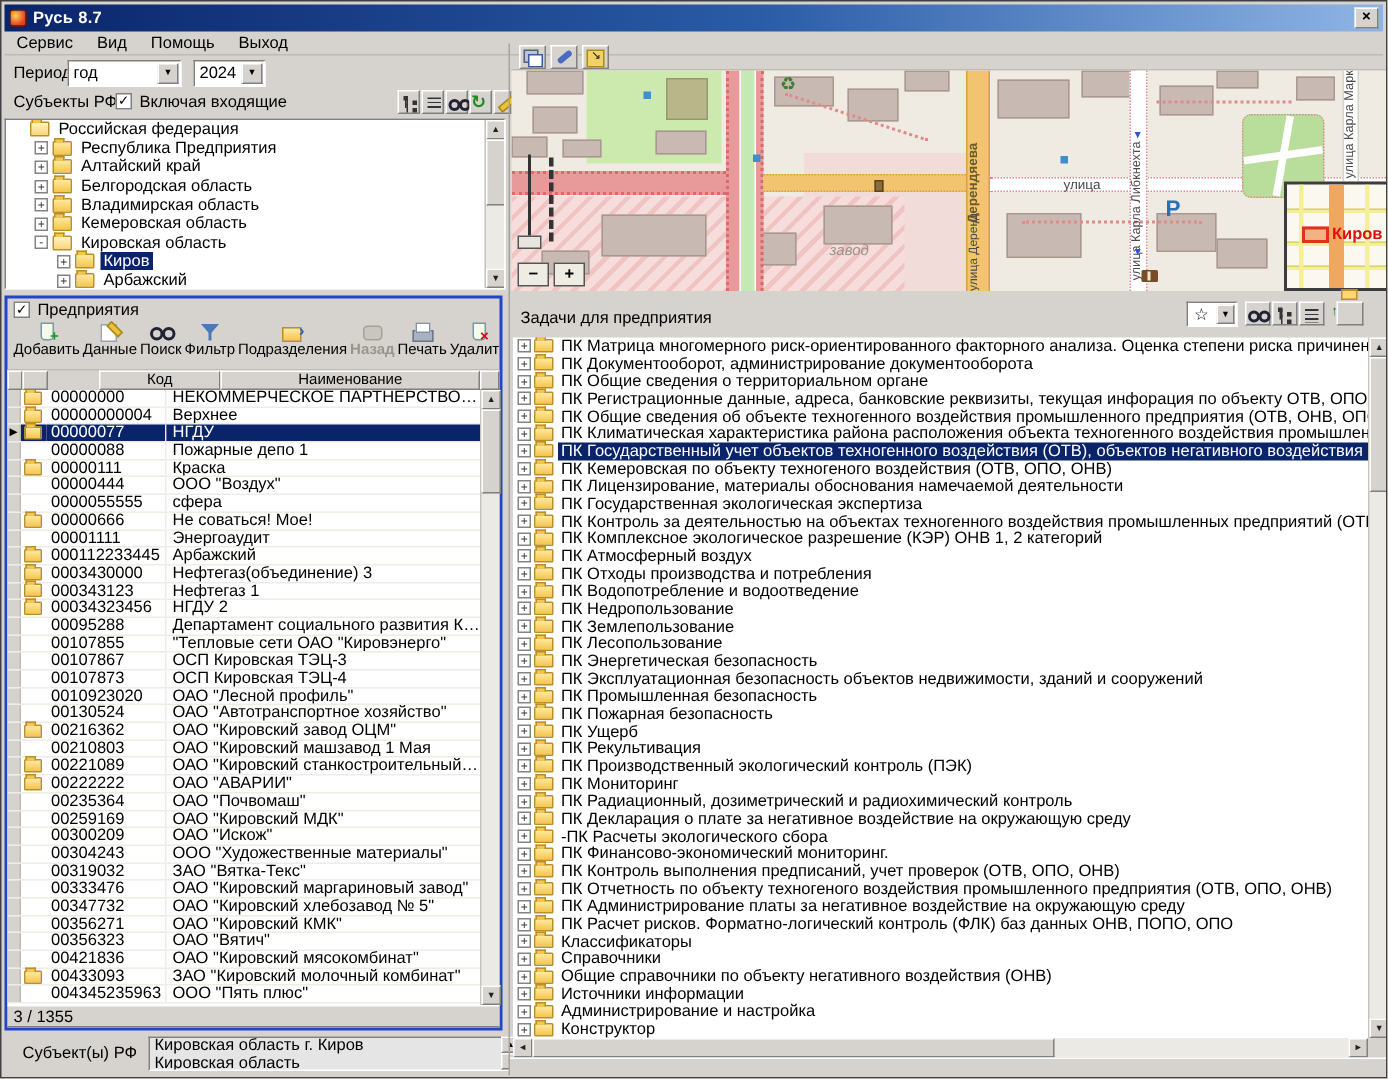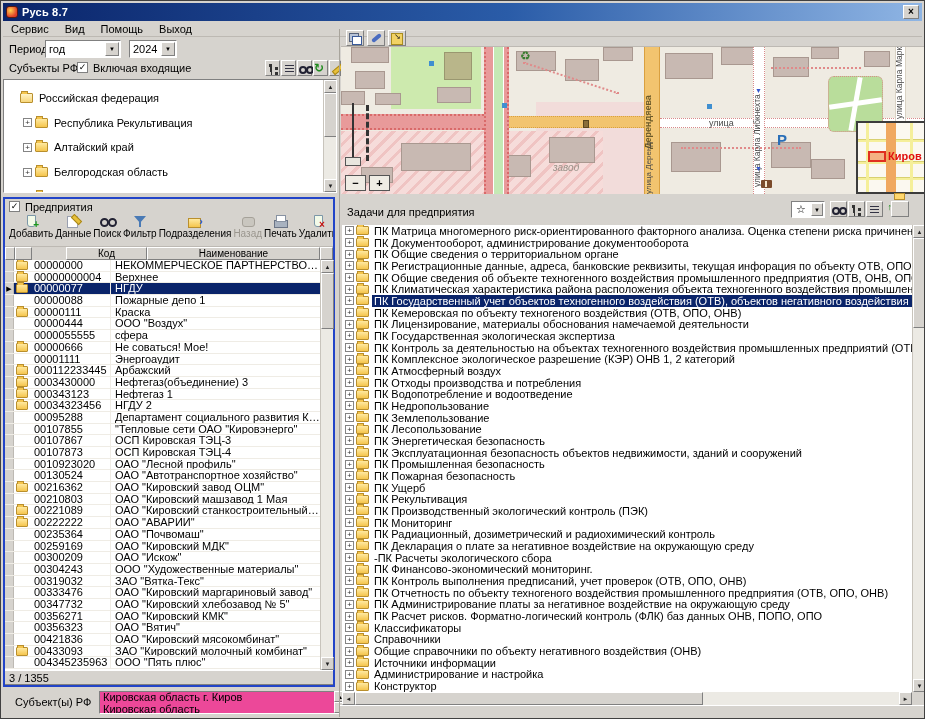--- a/index.html
+++ b/index.html
@@ -35,41 +35,41 @@
   .mi.layers::before { content:""; position:absolute; left:2px; top:2px; width:8px; height:7px; background:#b8c4d8; border:1px solid #56627a; }
   .mi.layers::after { content:""; position:absolute; left:5px; top:5px; width:8px; height:7px; background:#fff; border:1px solid #3a5a9a; }
   .mi.pen::before { content:""; position:absolute; left:3px; top:5px; width:11px; height:4px; background:#4a6cc0; border-radius:2px; transform:rotate(-40deg); }
   .mi.zoomsel::before { content:""; position:absolute; left:2px; top:2px; width:10px; height:10px; background:#f2d264; border:1px solid #a98c1e; }
   .mi.zoomsel::after { content:"↘"; position:absolute; left:5px; top:1px; font-size:8px; color:#222; }
   .mi.levelup::before { content:""; position:absolute; left:2px; bottom:2px; width:9px; height:5px; background:#ffd76e; border:1px solid #b98f2d; }
   .mi.levelup::after { content:"↑"; position:absolute; right:0; top:0; font-size:9px; color:#1f8b1f; font-weight:bold; }
 
   .tree-box { position:absolute; left:2px; top:78px; width:334px; height:114px; background:#fff; border:1px solid; border-color:#808080 #fff #fff #808080; overflow:hidden; }
   .tree-rows { position:absolute; left:0; top:0; right:13px; bottom:0; overflow:hidden; }
-  .tree-row { display:flex; align-items:center; height:12.6px; white-space:nowrap;margin-top:12px; }
+  .tree-row { display:flex; align-items:center; height:12.6px; white-space:nowrap; }
   .plusbox { width:9px; height:9px; border:1px solid #848484; background:#fff; font-size:8px; line-height:7px; text-align:center; color:#333; flex:none; margin-right:3px; }
   .plus-spacer { width:12px; flex:none; }
   .folder { width:13px; height:10px; background:linear-gradient(#ffe9a0,#f5c54d); border:1px solid #b98f2d; border-radius:1px; position:relative; flex:none; margin-right:4px; }
   .folder::before { content:""; position:absolute; left:0; top:-3px; width:5px; height:2px; background:#f5c54d; border:1px solid #b98f2d; border-bottom:none; }
   .folder.open { background:linear-gradient(#fff3c8,#f7d67a); }
   .t-label { padding:0 2px; }
   .t-label.sel { background:#0a246a; color:#fff; }
   .vscroll { position:absolute; width:13px; background:#eceae4; border-left:1px solid #c8c4bc; }
   .sb-btn { position:absolute; left:0; width:13px; height:13px; text-align:center; font-size:6px; line-height:12px; color:#222; border:1px solid; border-color:#fff #808080 #808080 #fff; background:#d6d3ce; }
   .sb-thumb { position:absolute; left:0; width:13px; border:1px solid; border-color:#fff #808080 #808080 #fff; background:#d6d3ce; }
   .hscroll { position:absolute; height:13px; background:#eceae4; }
   .sb-btn-h { position:absolute; top:0; width:13px; height:13px; text-align:center; font-size:6px; line-height:12px; color:#222; border:1px solid; border-color:#fff #808080 #808080 #fff; background:#d6d3ce; }
   .sb-thumb-h { position:absolute; top:0; height:13px; border:1px solid; border-color:#fff #808080 #808080 #fff; background:#d6d3ce; }
 
   
   .ent-panel { position:absolute; left:2px; top:196px; width:332px; height:490px; border:2px solid #2244c8; background:#d6d3ce; }
   .ent-header { position:absolute; left:0; top:0; width:100%; height:15px; display:flex; align-items:center; padding-left:4px; gap:5px; }
   .ent-toolbar { position:absolute; left:0; top:15px; width:100%; height:33px; display:flex; justify-content:space-between; padding:0 3px; overflow:hidden; border-bottom:1px solid #bdb9b3; }
   .tb-btn { display:flex; flex-direction:column; align-items:center; justify-content:flex-start; font-size:10px; white-space:nowrap; padding:0 1px; }
-  .tb-btn.disabled { color:#9a968e; }
+  .tb-btn.disabled { color:#9a968e;font-weight:bold; }
   .tbi { width:16px; height:14px; position:relative; }
   .tbi.add::before { content:""; position:absolute; left:4px; top:1px; width:7px; height:10px; background:#f3fae8; border:1px solid #7c97a8; border-radius:0 0 3px 3px; }
   .tbi.add::after { content:"+"; position:absolute; right:0; bottom:-2px; color:#1a9a1a; font-weight:bold; font-size:10px; }
   .tbi.edit::before { content:""; position:absolute; left:2px; top:2px; width:9px; height:10px; background:#fff; border:1px solid #9aa0b0; }
   .tbi.edit::after { content:""; position:absolute; left:6px; top:3px; width:9px; height:3px; background:#e8c03a; border:1px solid #a8861a; transform:rotate(45deg); }
   .tbi.search::before { content:""; position:absolute; left:1px; top:4px; width:5px; height:5px; border:2px solid #223; border-radius:50%; }
   .tbi.search::after { content:""; position:absolute; left:9px; top:4px; width:5px; height:5px; border:2px solid #223; border-radius:50%; }
   .tbi.filter::before { content:""; position:absolute; left:2px; top:2px; border-left:6px solid transparent; border-right:6px solid transparent; border-top:7px solid #4a7ab5; }
   .tbi.filter::after { content:""; position:absolute; left:7px; top:8px; width:2px; height:5px; background:#4a7ab5; }
   .tbi.departments::before { content:""; position:absolute; left:1px; top:4px; width:11px; height:8px; background:linear-gradient(#ffe9a0,#f5c54d); border:1px solid #b98f2d; }
@@ -86,21 +86,21 @@
   .c-sel { width:9px; align-self:stretch; background:#d6d3ce; border-right:1px solid #bdb9b3; font-size:7px; line-height:11px; text-align:center; flex:none; }
   .c-ico { width:17px; align-self:stretch; display:flex; align-items:center; padding-left:2px; flex:none; }
   .c-ico .folder { width:12px; height:9px; margin:0; }
   .c-code { width:80px; padding-left:3px; border-right:1px solid #efece5; align-self:stretch; line-height:11.5px; flex:none; overflow:hidden; }
   .c-name { flex:1; padding-left:4px; align-self:stretch; line-height:11.5px; overflow:hidden; text-overflow:ellipsis; }
   .trow.sel .c-ico, .trow.sel .c-code, .trow.sel .c-name { background:#0a246a; color:#fff; }
   .ent-status { position:absolute; left:0; top:471px; width:100%; height:15px; border-top:1px solid #fff; background:#d6d3ce; padding:1px 4px; border-bottom:1px solid #808080; }
 
   
   .footer-row { position:absolute; left:12px; top:690px; width:336px; height:22px; }
-  .footer-box { position:absolute; left:86px; top:0; width:248px; height:23px; background:#ec4899; border:1px solid; border-color:#808080 #fff #fff #808080; overflow:hidden; padding:0 14px 0 3px; line-height:11.5px; }
+  .footer-box { position:absolute; left:86px; top:0; width:248px; height:23px; background:#e5e5e5; border:1px solid; border-color:#808080 #fff #fff #808080; overflow:hidden; padding:0 14px 0 3px; line-height:11.5px; }
   .spin { position:absolute; right:0; top:0; width:13px; height:23px; }
   .spin div { height:11px; font-size:5px; text-align:center; line-height:10px; border:1px solid; border-color:#fff #808080 #808080 #fff; background:#d6d3ce; }
 
   
   .v-sep { position:absolute; left:338px; top:28px; width:1px; height:688px; background:#a8a49c; }
   .map-toolbar { position:absolute; left:340px; top:28px; width:585px; height:18px; border-bottom:1px solid #bdb9b3; }
   .map { position:absolute; left:340px; top:46px; width:585px; height:147px; background:#efebe2; overflow:hidden; }
   .bldg { position:absolute; background:#c8b9b2; border:1px solid #a99890; }
   .green { position:absolute; background:#cdeaae; }
   .pink-flat { position:absolute; left:195px; top:55px; width:115px; height:92px; background:#f2dcda; }
@@ -197,21 +197,21 @@
   <div class="tree-box">
     <div class="tree-rows" id="region-tree">
         <div class="tree-row" style="padding-left: 4px;">
           <span class="plus-spacer"></span>
           <span class="folder open"></span>
           <span class="t-label">Российская федерация</span>
         </div>
         <div class="tree-row" style="padding-left: 19px;">
           <span class="plusbox">+</span>
           <span class="folder"></span>
-          <span class="t-label">Республика Рекультивация</span>
+          <span class="t-label">Республика Предприятия</span>
         </div>
         <div class="tree-row" style="padding-left: 19px;">
           <span class="plusbox">+</span>
           <span class="folder"></span>
           <span class="t-label">Алтайский край</span>
         </div>
         <div class="tree-row" style="padding-left: 19px;">
           <span class="plusbox">+</span>
           <span class="folder"></span>
           <span class="t-label">Белгородская область</span>

